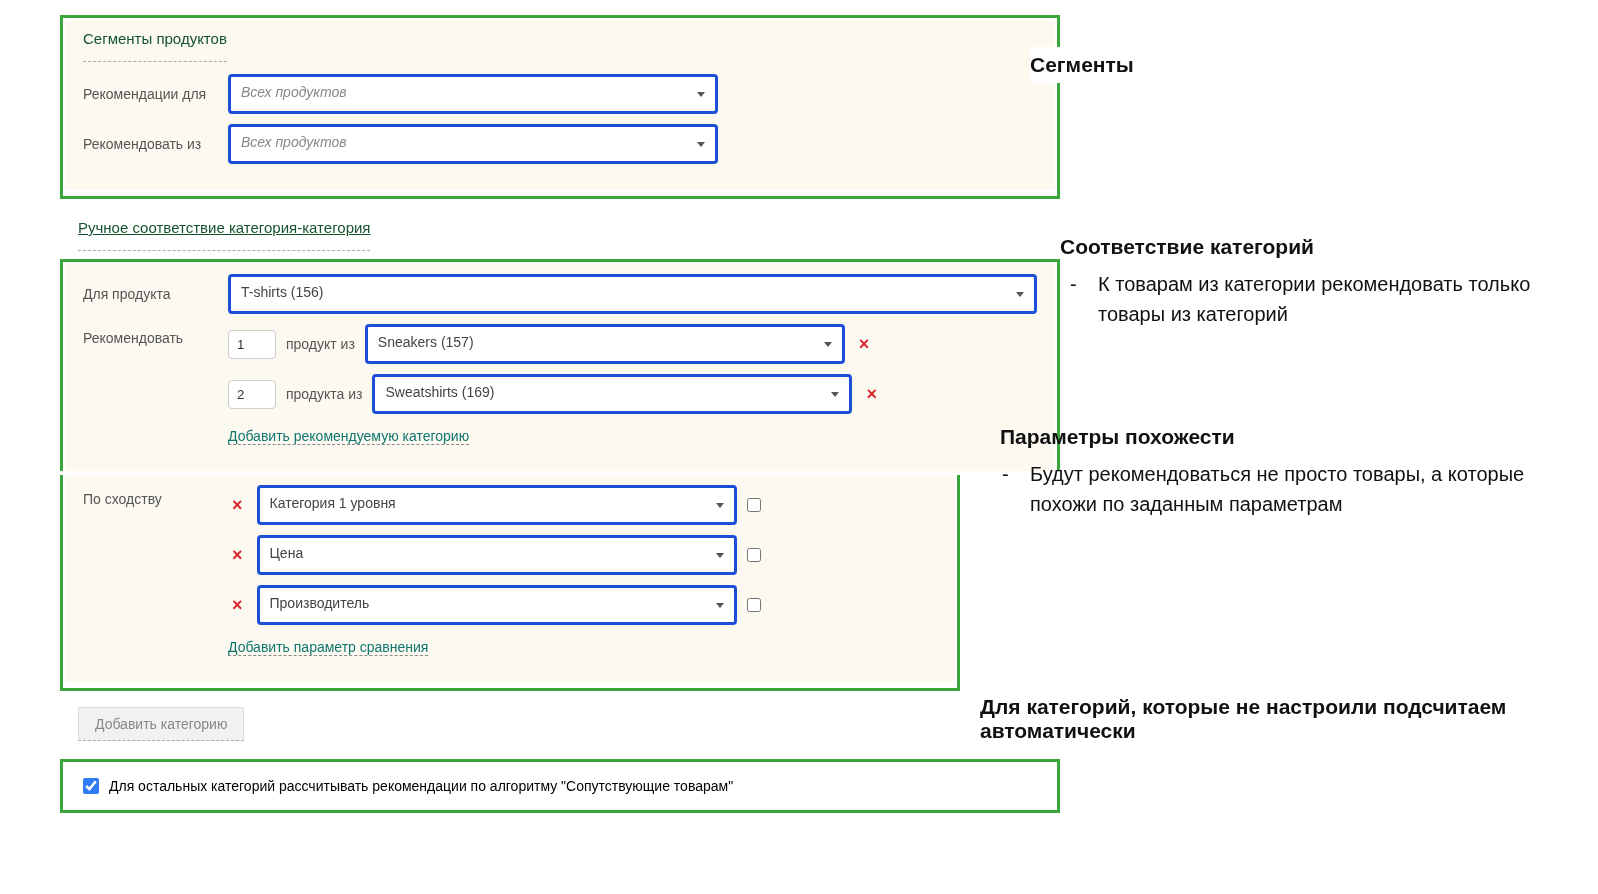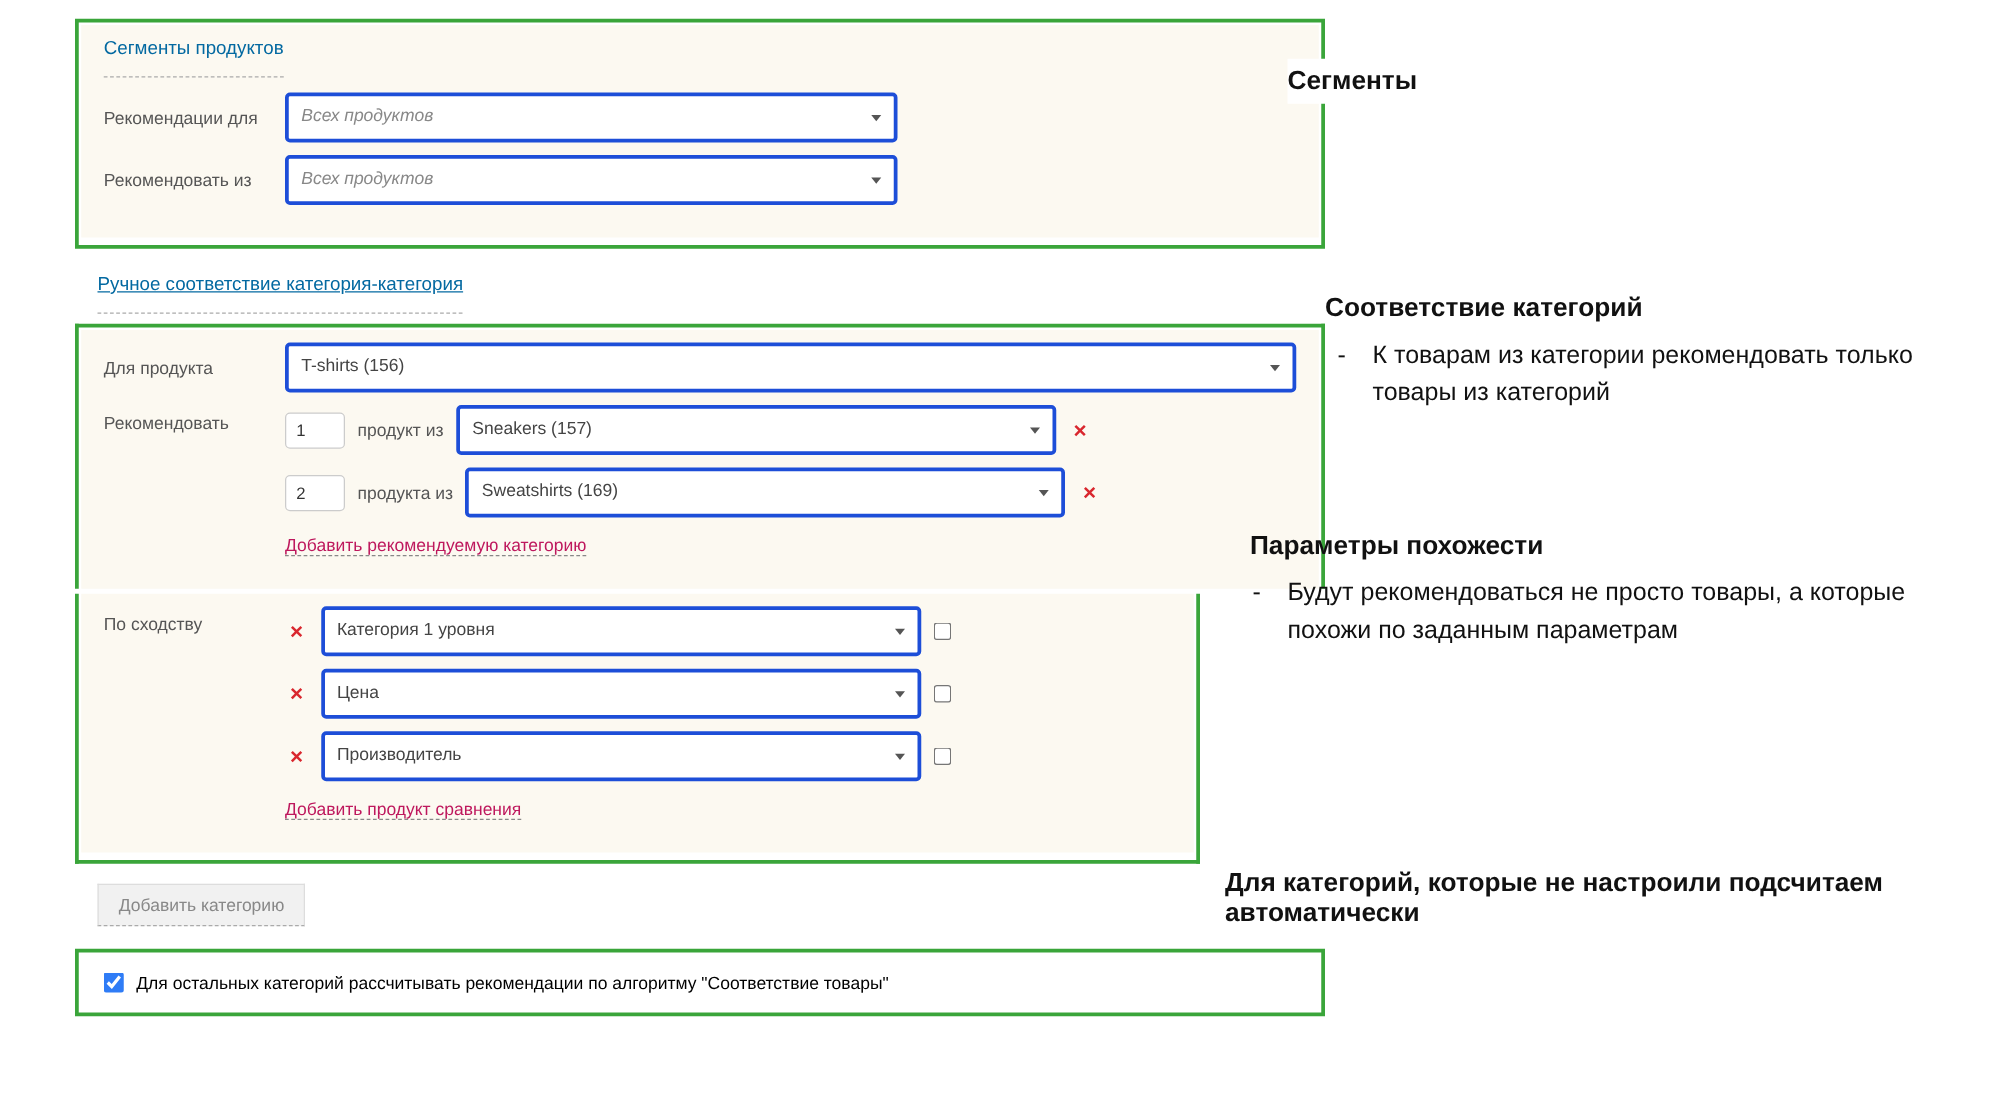--- a/index.html
+++ b/index.html
@@ -22,21 +22,21 @@
     flex: 1;
     padding-left: 0;
     position: relative;
   }
   .panel {
     background: #fcf9f1;
     padding: 10px 18px 16px 18px;
     margin-bottom: 4px;
   }
   .section-title {
-    color: #0369a1;
+    color: #14532d;
     font-size: 15px;
     border-bottom: 1px dashed #aaa;
     display: inline-block;
     margin-bottom: 12px;
     padding-bottom: 14px;
   }
   .section-title.standalone {
     margin: 20px 0 8px 18px;
     text-decoration: underline;
   }
@@ -98,21 +98,21 @@
   }
   .select.w480 { flex: 0 0 480px; }
   .remove-x {
     color: #d9272e;
     font-size: 18px;
     font-weight: bold;
     cursor: pointer;
     padding: 0 4px;
   }
   .dotted-link {
-    color: #be185d;
+    color: #0f766e;
     border-bottom: 1px dashed #888;
     display: inline-block;
     cursor: pointer;
     font-size: 14px;
     margin-top: 4px;
     text-align: center;
   }
   .check-small {
     width: 14px;
     height: 14px;
@@ -246,32 +246,32 @@
               <div class="select w480">Цена</div>
               <input type="checkbox" class="check-small" style="">
             </div>
 
             <div class="inline-row">
               <span class="remove-x">×</span>
               <div class="select w480">Производитель</div>
               <input type="checkbox" class="check-small" style="">
             </div>
 
-            <span class="dotted-link">Добавить продукт сравнения</span>
+            <span class="dotted-link">Добавить параметр сравнения</span>
           </div>
         </div>
       </div>
     </div>
 
     <div class="add-cat-btn">Добавить категорию</div>
 
     <div class="green-box4">
       <div class="checkbox-row">
         <input type="checkbox" checked="" class="check-blue" style="">
-        <span>Для остальных категорий рассчитывать рекомендации по алгоритму "Соответствие товары"</span>
+        <span>Для остальных категорий рассчитывать рекомендации по алгоритму "Сопутствующие товарам"</span>
       </div>
     </div>
 
   </div>
 
   <div class="notes-col">
     <div class="note-block n1">
       <div class="note-title note-title-white">Сегменты</div>
     </div>
 

